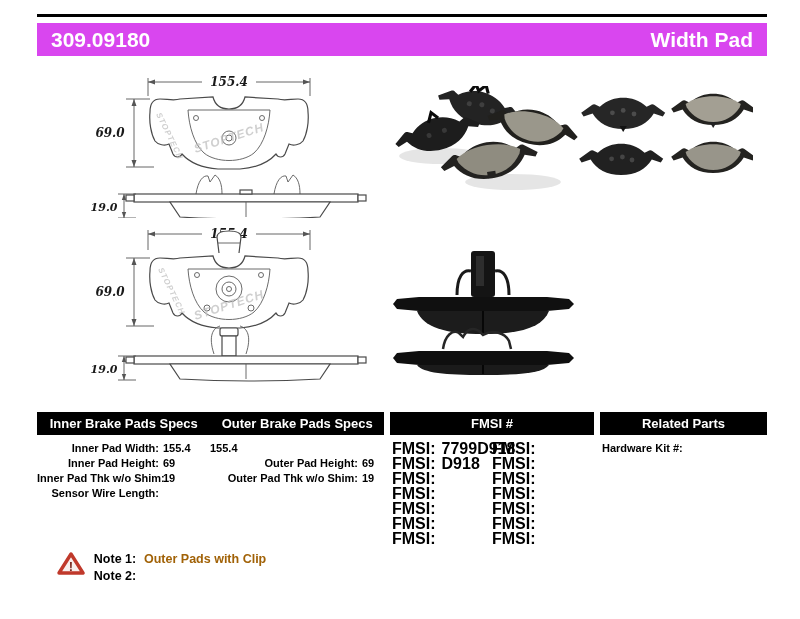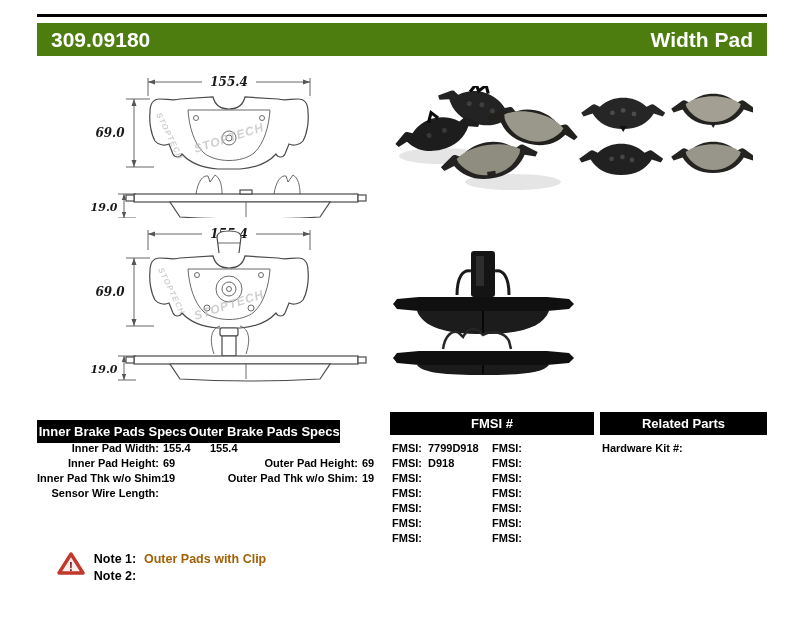--- a/index.html
+++ b/index.html
@@ -3,44 +3,44 @@
 <meta charset="utf-8">
 <style>
   html,body { margin:0; padding:0; background:#ffffff; }
   body { width:800px; height:619px; position:relative; font-family:"Liberation Sans", sans-serif; color:#000; overflow:hidden; }
 
   .abs { position:absolute; }
 
   
   .top-rule { left:37px; top:14px; width:730px; height:3px; background:#000; }
   .header-bar {
-    left:37px; top:23px; width:730px; height:33px; background:#4d7c0f; color:#fff;
+    left:37px; top:23px; width:730px; height:33px; background:#d946ef; color:#fff;
     display:flex; justify-content:space-between; align-items:center;
     padding:0 14px; box-sizing:border-box; font-size:21px; font-weight:bold;
   }
 
   
   .thead {
     top:412px; height:23px; background:#000; color:#fff; font-weight:bold;
     font-size:13px; display:flex; align-items:center; justify-content:center;
   }
-  #bar-specs { left:37px; width:303px;margin-top:8px; }
+  #bar-specs { left:37px; width:347px; }
   #bar-specs span { flex:1; text-align:center; }
   #bar-fmsi { left:390px; width:204px; }
   #bar-related { left:600px; width:167px; }
 
   
   .spec-col { top:441px; font-size:11px; font-weight:bold; }
   .spec-row { display:flex; line-height:15px; white-space:nowrap; }
   .spec-label { text-align:right; }
   #inner-specs { left:37px; } #inner-specs .spec-label { width:122px; }
   #outer-specs { left:206px; } #outer-specs .spec-label { width:152px; }
   .spec-val { margin-left:4px; }
 
-  .fmsi-col { top:441px; font-size:11px; font-weight:bold; }
+  .fmsi-col { top:441px; font-size:16px; font-weight:bold; }
   #fmsi-col1 { left:392px; } #fmsi-col2 { left:492px; }
   .fmsi-row { display:flex; line-height:15px; }
   .fmsi-row .spec-val { margin-left:6px; }
 
   #related-col { left:602px; top:441px; font-size:11px; font-weight:bold; }
 
   
   #warning-icon { left:57px; top:551px; }
   .notes-text { left:92px; top:551px; font-size:12.5px; font-weight:bold; }
   .note-row { display:flex; line-height:17px; }

